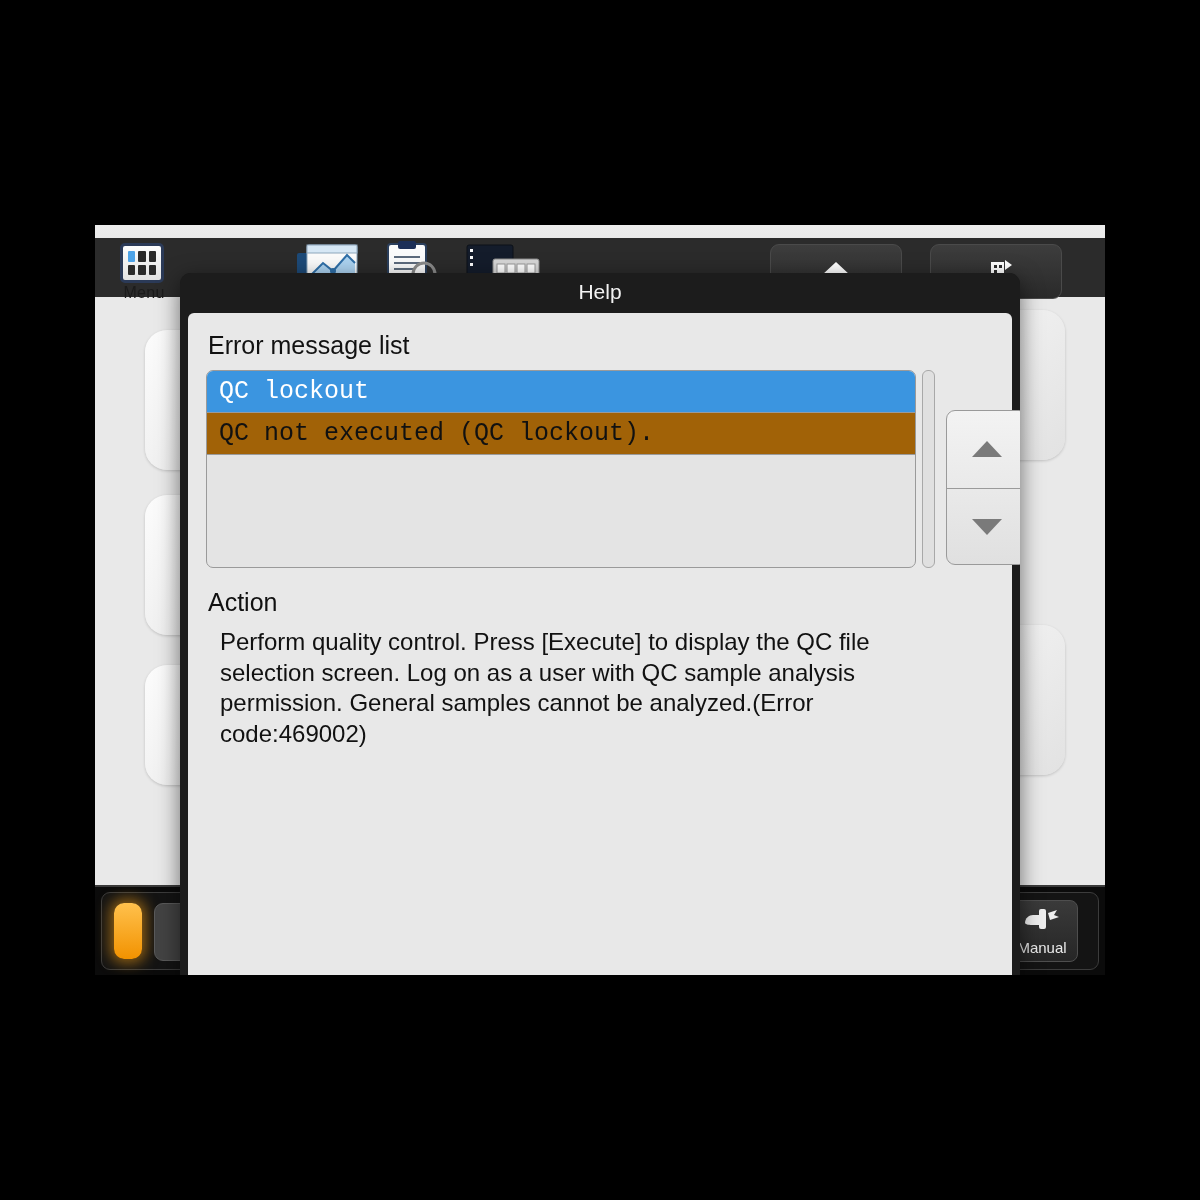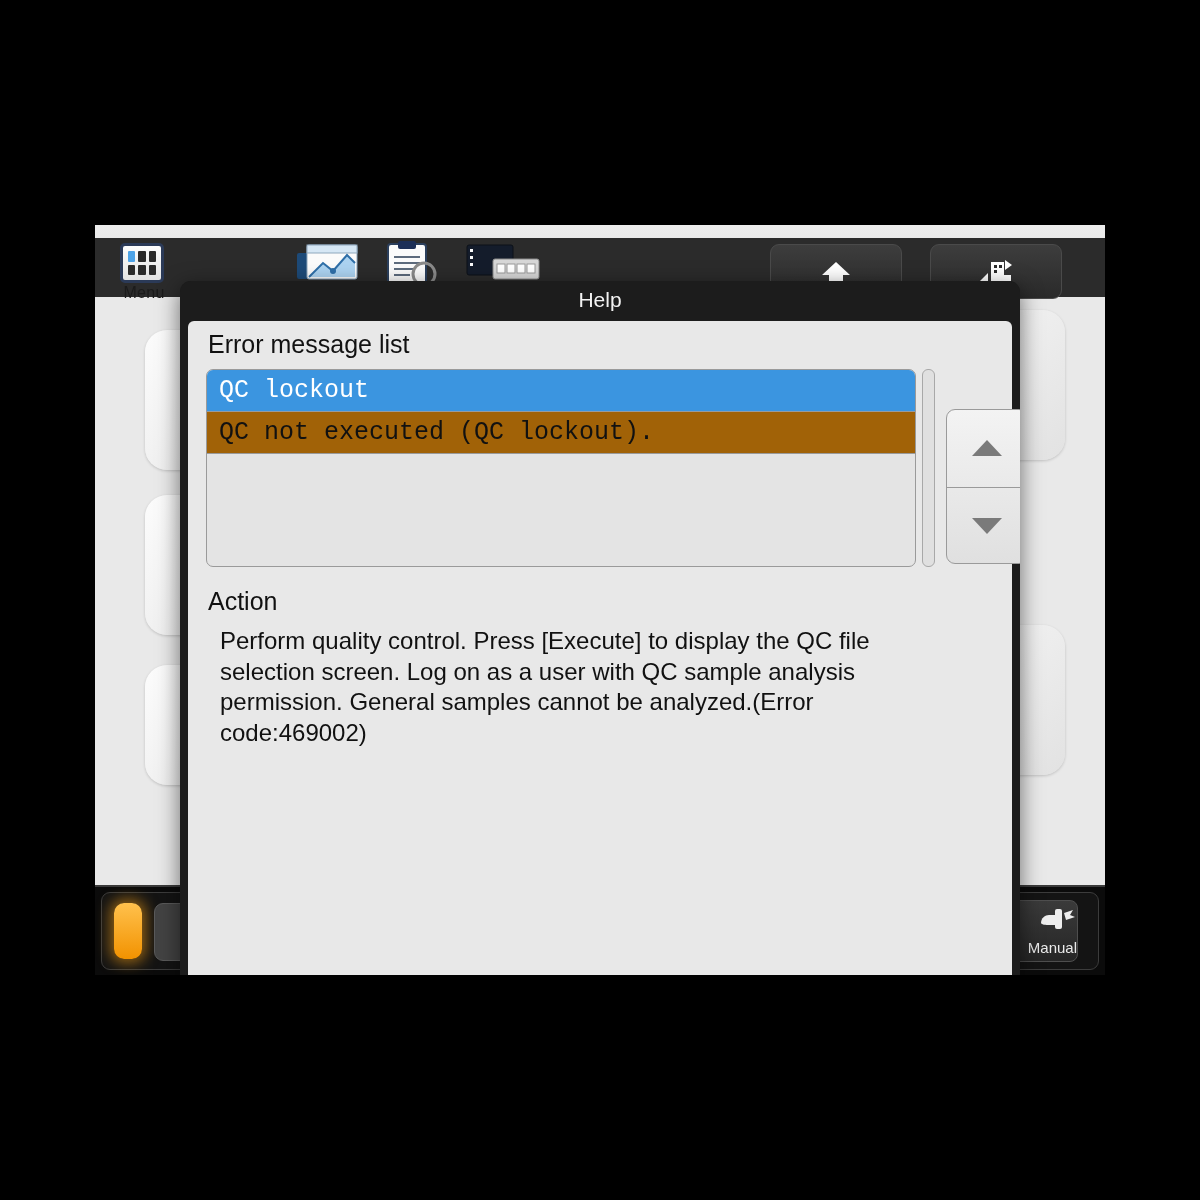--- a/index.html
+++ b/index.html
@@ -65,33 +65,33 @@
   .bg-gear{position:absolute;left:805px;top:130px;width:34px;height:34px;}
   .bg-circ{position:absolute;left:795px;top:515px;width:42px;height:42px;
            border-radius:50%;border:6px solid #1e4f9c;
            background:radial-gradient(circle,#3f7fd0 38%,#cfe0f5 40%);}
   .bg-txt{position:absolute;left:795px;top:220px;font-size:15px;color:#2b2b2b;}
   .bg-left-tab{position:absolute;left:230px;top:130px;width:14px;height:72px;
                background:#1d2f57;border-radius:3px;}
 
   
   #dialog{
-    position:absolute;left:85px;top:56px;width:840px;height:835px;
+    position:absolute;left:85px;top:48px;width:840px;height:835px;
     background:#1c1c1c;border-radius:11px;
     box-shadow:0 6px 22px rgba(0,0,0,.55);
     z-index:30;overflow:hidden;
   }
   #dlg-title{
     height:38px;line-height:38px;text-align:center;color:#f2f2f2;
     font-size:21px;background:#1c1c1c;
   }
   #dlg-body{
     position:absolute;left:8px;top:40px;width:824px;height:740px;
     background:#e8e8e8;border-radius:6px;box-sizing:border-box;
-    padding:9px 18px 0 18px;
+    padding:18px 18px 0 18px;
   }
   .sec-label{font-size:25px;color:#111;margin:0 0 10px 2px;}
 
   
   #list-wrap{position:relative;height:198px;}
   #listbox{
     position:absolute;left:0;top:0;width:710px;height:198px;
     border:1px solid #9a9a9a;border-radius:7px;overflow:hidden;
     background:#e4e4e4;box-sizing:border-box;
   }
@@ -172,21 +172,21 @@
 
   .sbtn{
     position:absolute;top:7px;width:72px;height:62px;border-radius:8px;
     background:linear-gradient(#3a3a3a,#262626);border:1px solid #4e4e4e;
     display:flex;flex-direction:column;align-items:center;justify-content:flex-end;
     padding-bottom:5px;box-sizing:border-box;
   }
   .sbtn.active{background:linear-gradient(#1f63a8,#124b86);border-color:#2f7fc9;}
   .sbtn .lbl{font-size:15px;color:#eaeaea;}
   .sbtn .gx{flex:1;display:flex;align-items:center;}
-  #sb-error{left:748px;} #sb-mode{left:826px;} #sb-manual{left:904px;align-items:flex-end;}
+  #sb-error{left:748px;} #sb-mode{left:826px;} #sb-manual{left:904px;}
 
   .wtri-o{width:0;height:0;border-left:14px solid transparent;
           border-right:14px solid transparent;border-bottom:24px solid #f5a21e;
           position:relative;}
   .wtri-o::after{content:"!";position:absolute;left:-3px;top:7px;font-size:14px;
                  color:#16375c;font-weight:bold;}
 </style>
 </head>
 <body>
 

